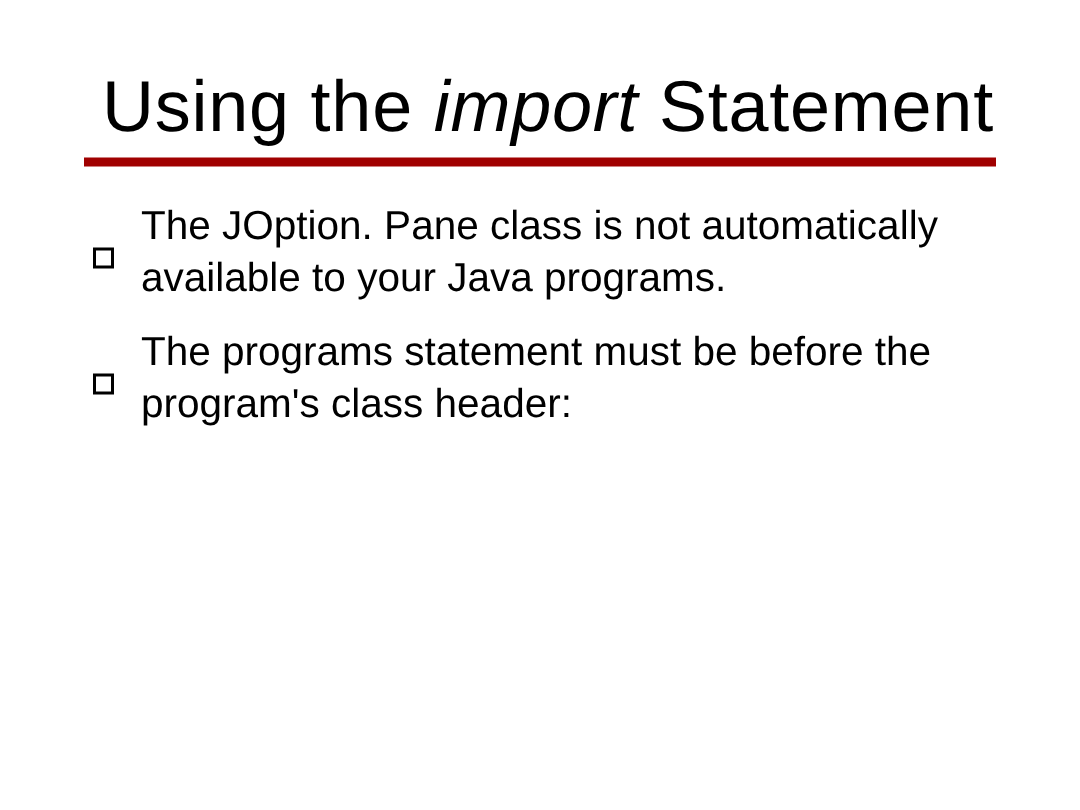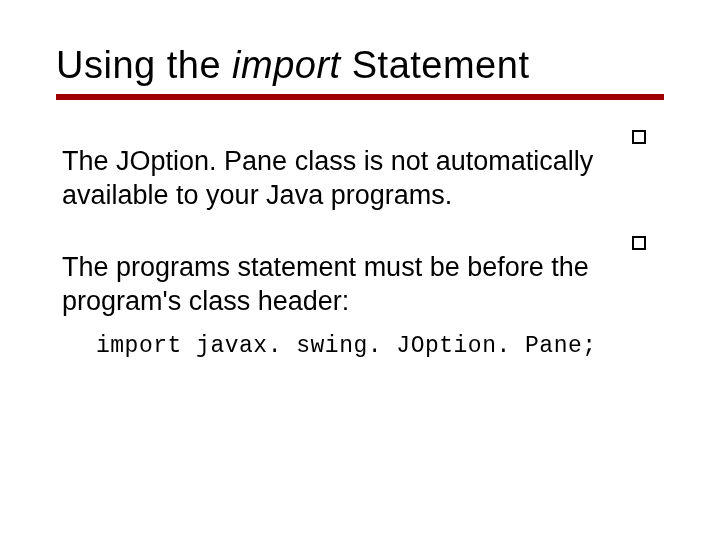--- a/index.html
+++ b/index.html
@@ -12,43 +12,42 @@
     color: #000;
   }
   .slide {
     box-sizing: border-box;
     width: 720px;
     height: 540px;
     padding: 44px 56px 40px 56px;
     position: relative;
   }
   .title {
-    font-size: 38px;
+    font-size: 48px;
     line-height: 1.15;
-    margin: 0 0 6px 0;
+    margin: 0 0 6px 12px;
     font-weight: normal;
     letter-spacing: 0.5px;
   }
   .title .italic {
     font-style: italic;
   }
   .rule {
     border: 0;
     border-top: 6px solid #a00000;
     margin: 2px 0 22px 0;
     width: 100%;
   }
   .body {
     margin-left: 6px;
   }
   .bullet {
     display: flex;
-    align-items: flex-end;
+    align-items: center;
     margin: 15px 0 6px 0;
-    flex-direction: column;
   }
   .marker {
     width: 14px;
     height: 14px;
     border: 2px solid #000;
     box-sizing: border-box;
     margin: 8px 18px 0 0;
     flex: 0 0 auto;
   }
   .btext {
@@ -79,18 +78,17 @@
     <div class="bullet">
       <span class="marker"></span>
       <span class="btext">The JOption. Pane class is not automatically available to your Java programs.</span>
     </div>
 
     <div class="bullet">
       <span class="marker"></span>
       <span class="btext">The programs statement must be before the program's class header:</span>
     </div>
 
-    <div class="code-line">import javax. swing. JOption. Pane;</div>
 
 
   </div>
 
 </div>
 
 </body></html>

